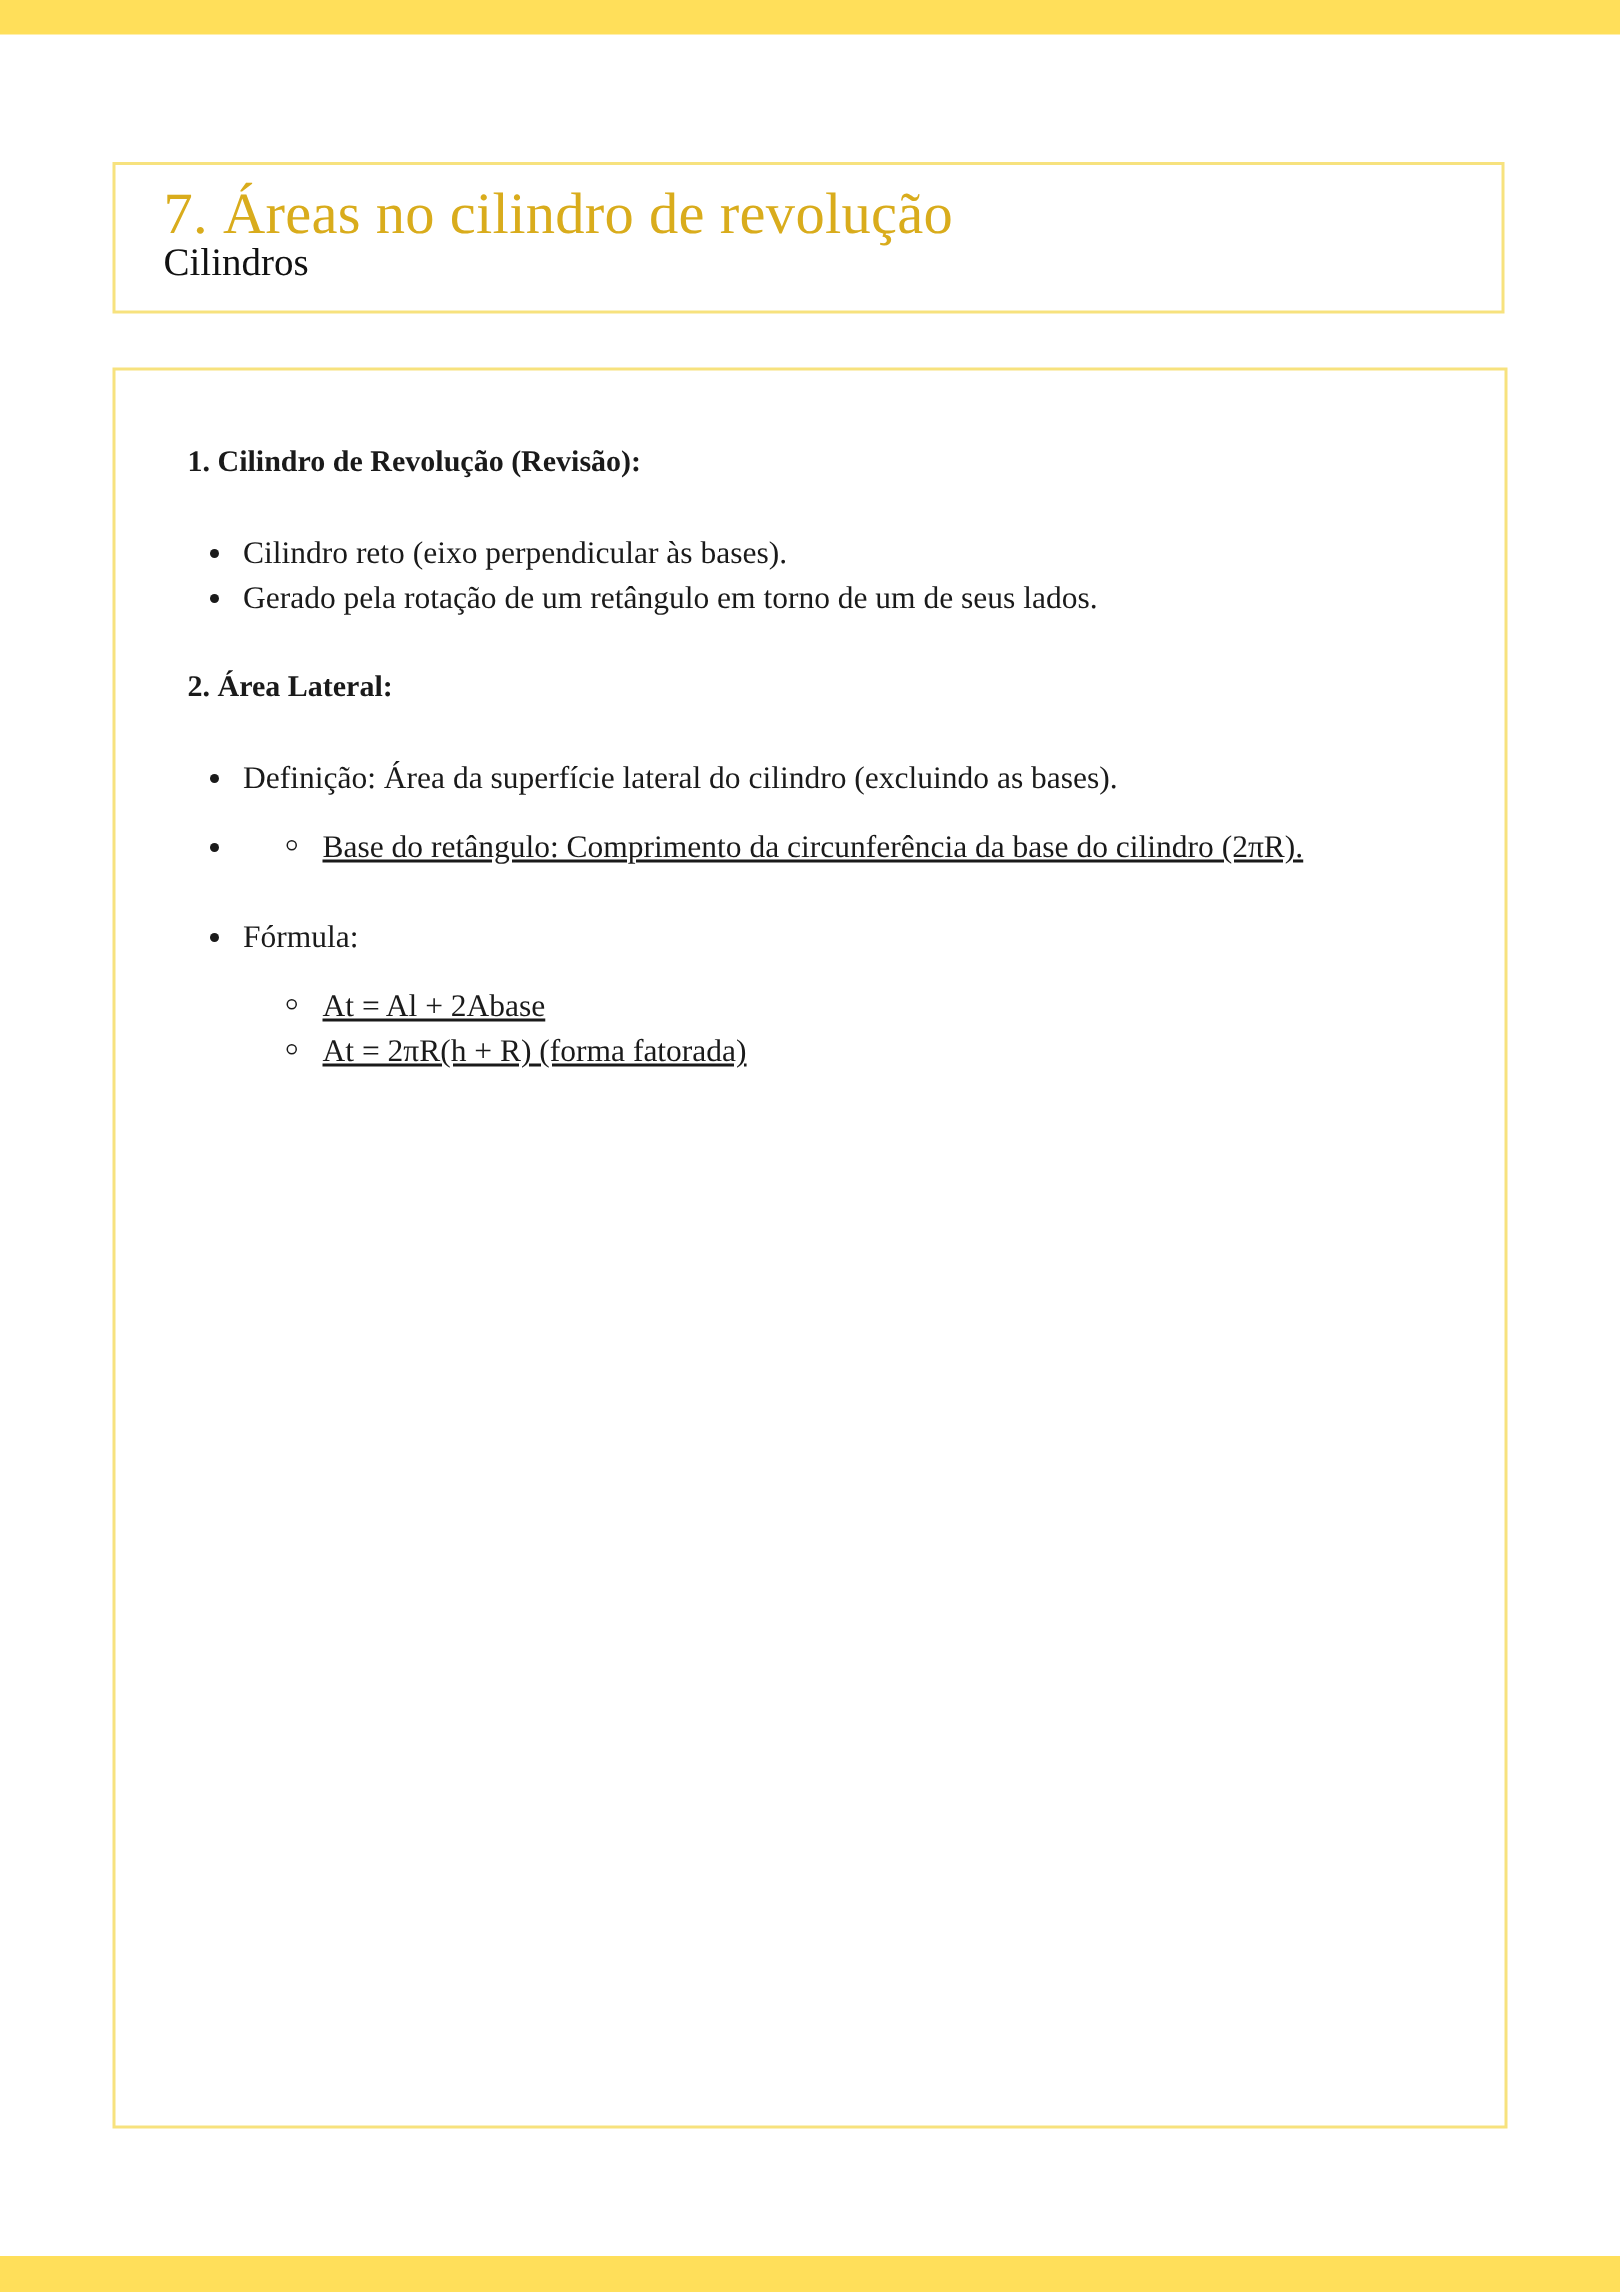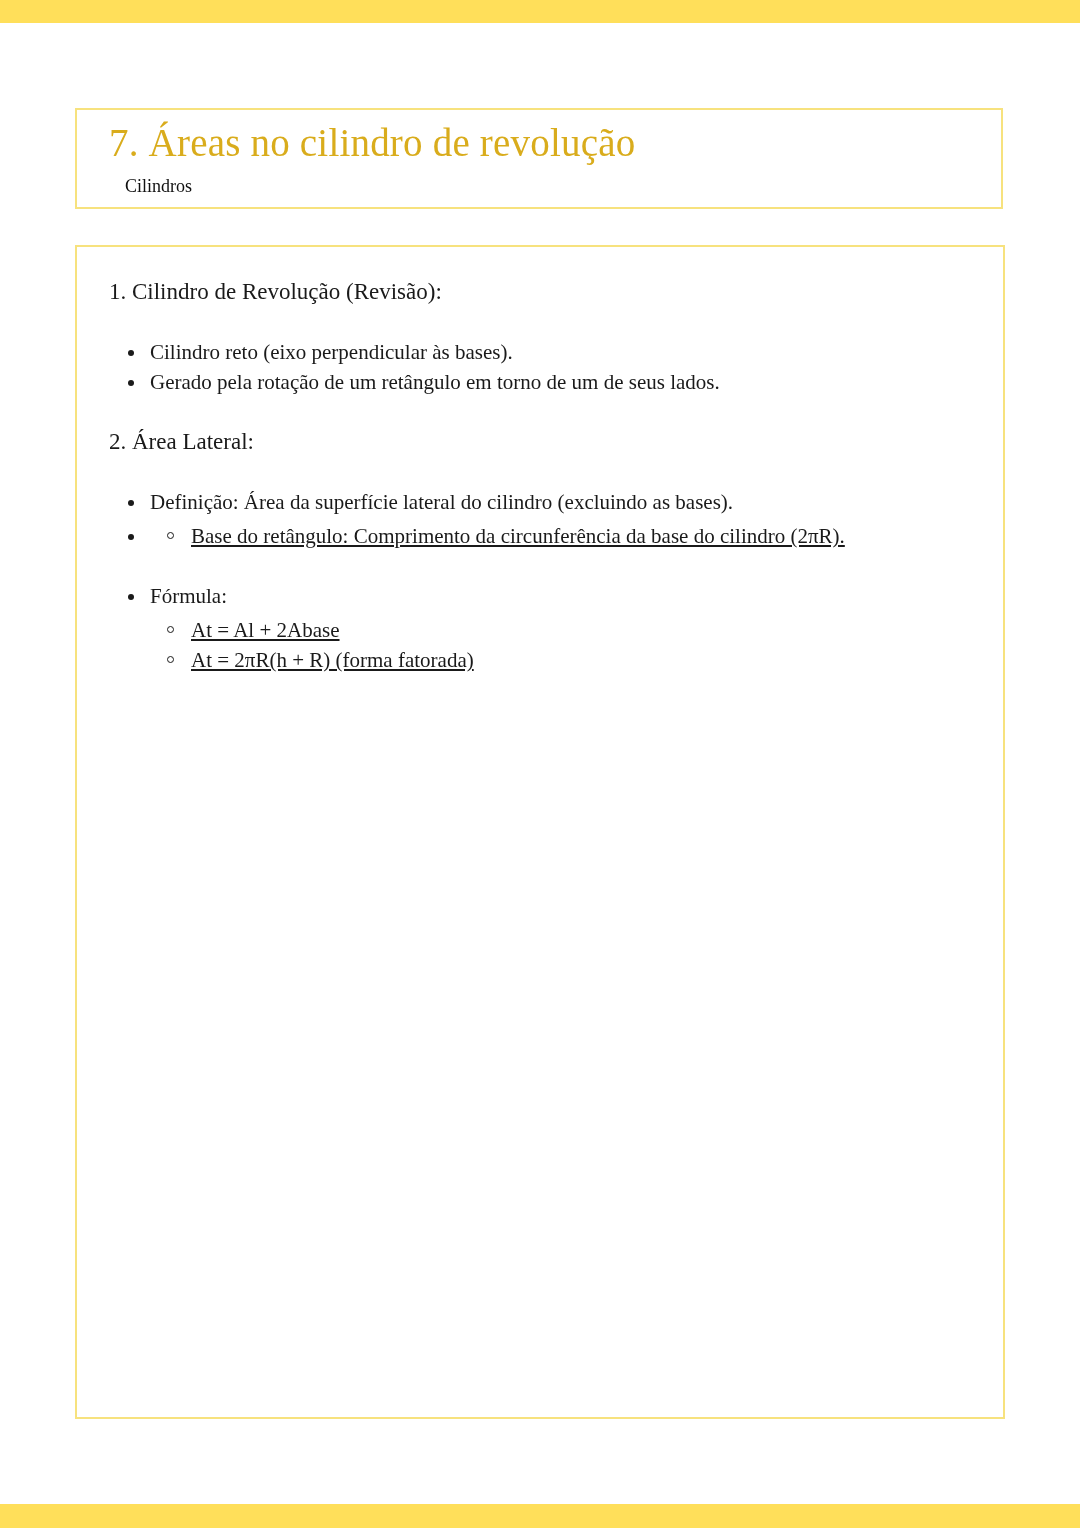--- a/index.html
+++ b/index.html
@@ -13,30 +13,30 @@
     .bar.bottom { top: 1504px; height: 24px; }
     .header-box {
       position: absolute; left: 75px; top: 108px; width: 928px; height: 101px;
       border: 2px solid #f7e27e; box-sizing: border-box;
     }
     .title {
       position: absolute; left: 32px; top: 10px; margin: 0;
       font-size: 39px; font-weight: normal; color: #d9ac1c; letter-spacing: 0.2px;
     }
     .subtitle {
-      position: absolute; left: 32px; top: 50px; margin: 16px;
-      font-size: 18px; color: #111;
+      position: absolute; left: 32px; top: 50px; margin: 0;
+      font-size: 26px; color: #111;
     }
     .content-box {
       position: absolute; left: 75px; top: 245px; width: 930px; height: 1174px;
       border: 2px solid #f7e27e; box-sizing: border-box;
     }
     .content { position: absolute; left: 32px; top: 30px; width: 860px; font-size: 21px; line-height: 30px; }
-    h2 { margin: 0; font-size: 23px; font-weight: normal; line-height: 30px; }
-    ul { margin: 4px; padding: 0; list-style: none; }
+    h2 { margin: 16px; font-size: 20px; font-weight: bold; line-height: 30px; }
+    ul { margin: 16px; padding: 0; list-style: none; }
     ul.l1 { margin-top: 30px; margin-bottom: 30px; }
     ul.l1 > li { position: relative; padding-left: 37px; }
     ul.l1 > li::before {
       content: ""; position: absolute; left: 15px; top: 13px; width: 6px; height: 6px;
       background: #1a1a1a; border-radius: 50%;
     }
     ul.l2 > li { position: relative; padding-left: 37px; text-decoration: underline; }
     ul.l2 > li::before {
       content: ""; position: absolute; left: 13px; top: 11px; width: 5px; height: 5px;
       border: 1.5px solid #1a1a1a; border-radius: 50%;

